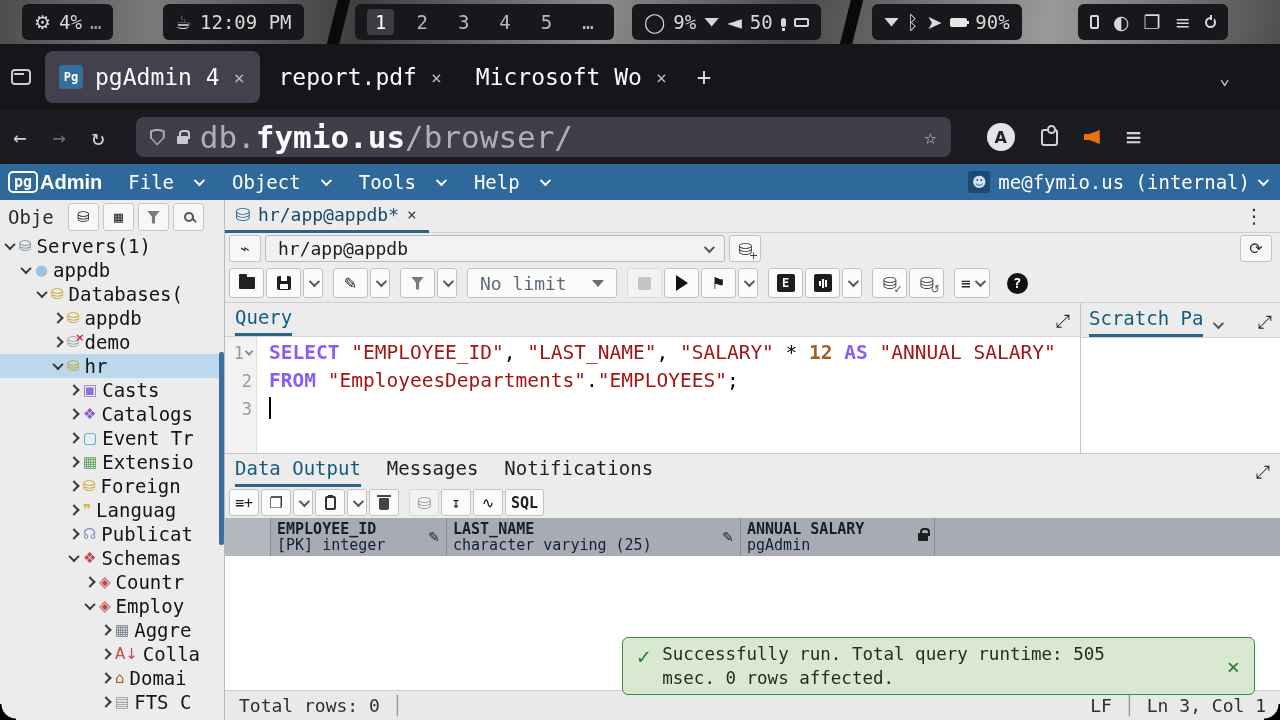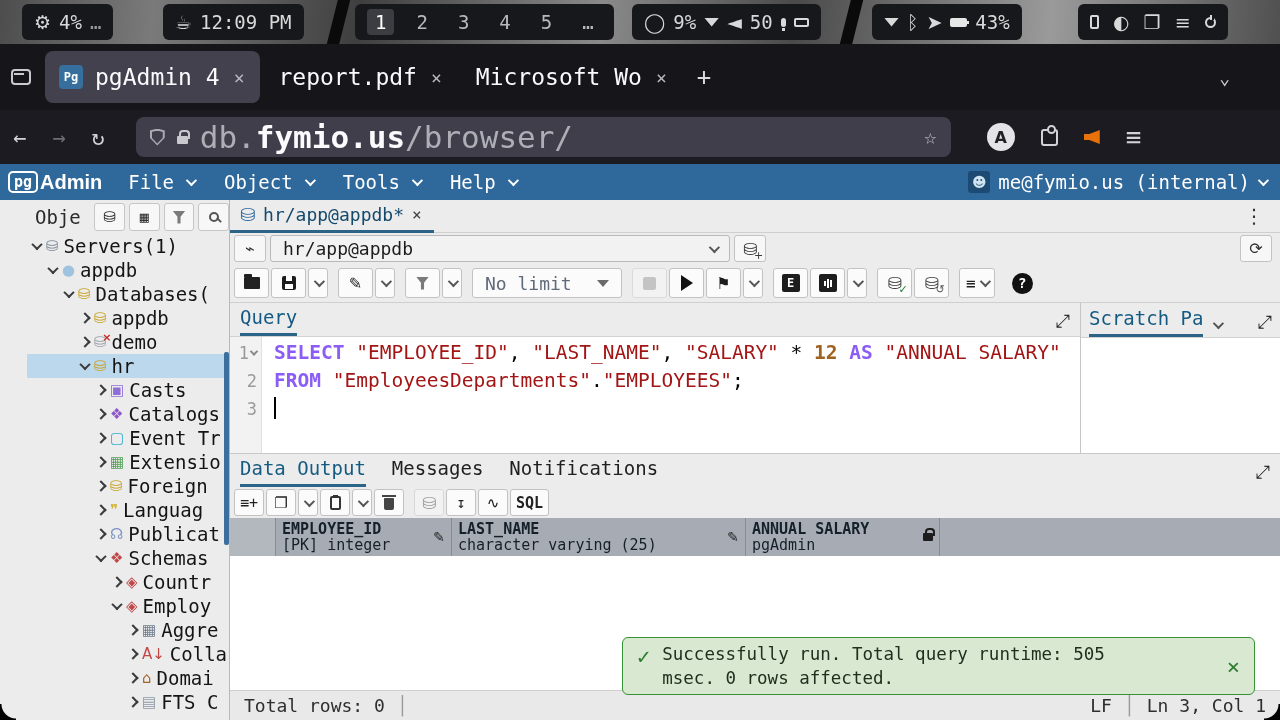--- a/index.html
+++ b/index.html
@@ -63,30 +63,30 @@
                     border:2px solid #d2d2d7; border-radius:50%; background:#1c1b22; }
   .mega { width:16px; height:14px; background:#e8710a; clip-path:polygon(100% 0,100% 100%,35% 72%,0 72%,0 28%,35% 28%); position:relative; }
   .burger { color:#d2d2d7; font-size:26px; }
 
   
   .pgmenu { position:absolute; top:164px; left:0; width:1280px; height:36px; background:#2f689a;
             display:flex; align-items:center; color:#fff; }
   .pglogo { display:flex; align-items:center; gap:2px; margin:0 26px 0 8px; }
   .pgbadge { border:2px solid #fff; border-radius:5px; padding:0 4px; font-size:15px; font-weight:bold; }
   .pgadminword { font-family:"Liberation Sans", sans-serif; font-weight:bold; font-size:20px; }
-  .menuitem { font-size:19px; margin-right:30px; display:flex; align-items:center; gap:12px; }
+  .menuitem { font-size:19px; margin-right:30px; display:flex; align-items:center; gap:20px; }
   .mchev { width:8px; height:8px; border-right:2px solid #fff; border-bottom:2px solid #fff;
            transform:rotate(45deg) translateY(-2px); display:inline-block; }
   .usermenu { margin-left:auto; margin-right:14px; display:flex; align-items:center; gap:8px; font-size:19px; }
   .uicon { width:22px; height:22px; background:#1d4a73; border-radius:3px; color:#cfe3f0; font-size:14px;
            display:flex; align-items:center; justify-content:center; font-family:"DejaVu Sans",sans-serif; }
 
   
   .main { position:absolute; top:200px; left:0; width:1280px; bottom:0; display:flex; background:#ececec; }
-  .sidebar { width:203px; background:#ececec; border-right:1px solid #b9b9b9; position:relative; overflow:hidden;margin-left:27px; }
+  .sidebar { width:225px; background:#ececec; border-right:1px solid #b9b9b9; position:relative; overflow:hidden; }
   .sidehead { height:34px; display:flex; align-items:center; padding-left:8px; gap:4px; }
   .sidehead .lbl { font-size:19px; color:#2a2a2a; width:56px; overflow:hidden; }
   .sbtn { width:31px; height:28px; background:#f7f7f7; border:1px solid #c6c6c6; border-radius:3px;
           display:flex; align-items:center; justify-content:center; color:#333; font-size:15px; }
   .mag { width:10px; height:10px; border:2px solid #555; border-radius:50%; position:relative; }
   .mag::after { content:""; position:absolute; width:6px; height:2px; background:#555; right:-5px; bottom:-1px; transform:rotate(45deg); }
   .funnel { width:13px; height:13px; background:#7a7a7a; clip-path:polygon(0 0,100% 0,62% 48%,62% 100%,38% 100%,38% 48%); }
   .tree { position:relative; }
   .trow { height:24px; display:flex; align-items:center; gap:5px; font-size:19px; color:#141414; white-space:nowrap; }
   .trow.sel { background:#bcd8ec; }
@@ -232,21 +232,21 @@
       <span class="gicon">◄</span>
       <span>50</span>
       <span class="mic"></span>
       <span class="kbd"></span>
     </div>
     <div class="sbox" style="left:872px">
       <span class="wifi"></span>
       <span class="gicon">ᛒ</span>
       <span class="gicon">➤</span>
       <span class="batt"></span>
-      <span>43%</span>
+      <span>90%</span>
     </div>
     <div class="sbox" style="left:1078px; gap:14px">
       <span class="phone"></span>
       <span class="gicon">◐</span>
       <span class="gicon">❐</span>
       <span class="gicon">≡</span>
       <span class="power"></span>
     </div>
   </div>
 

